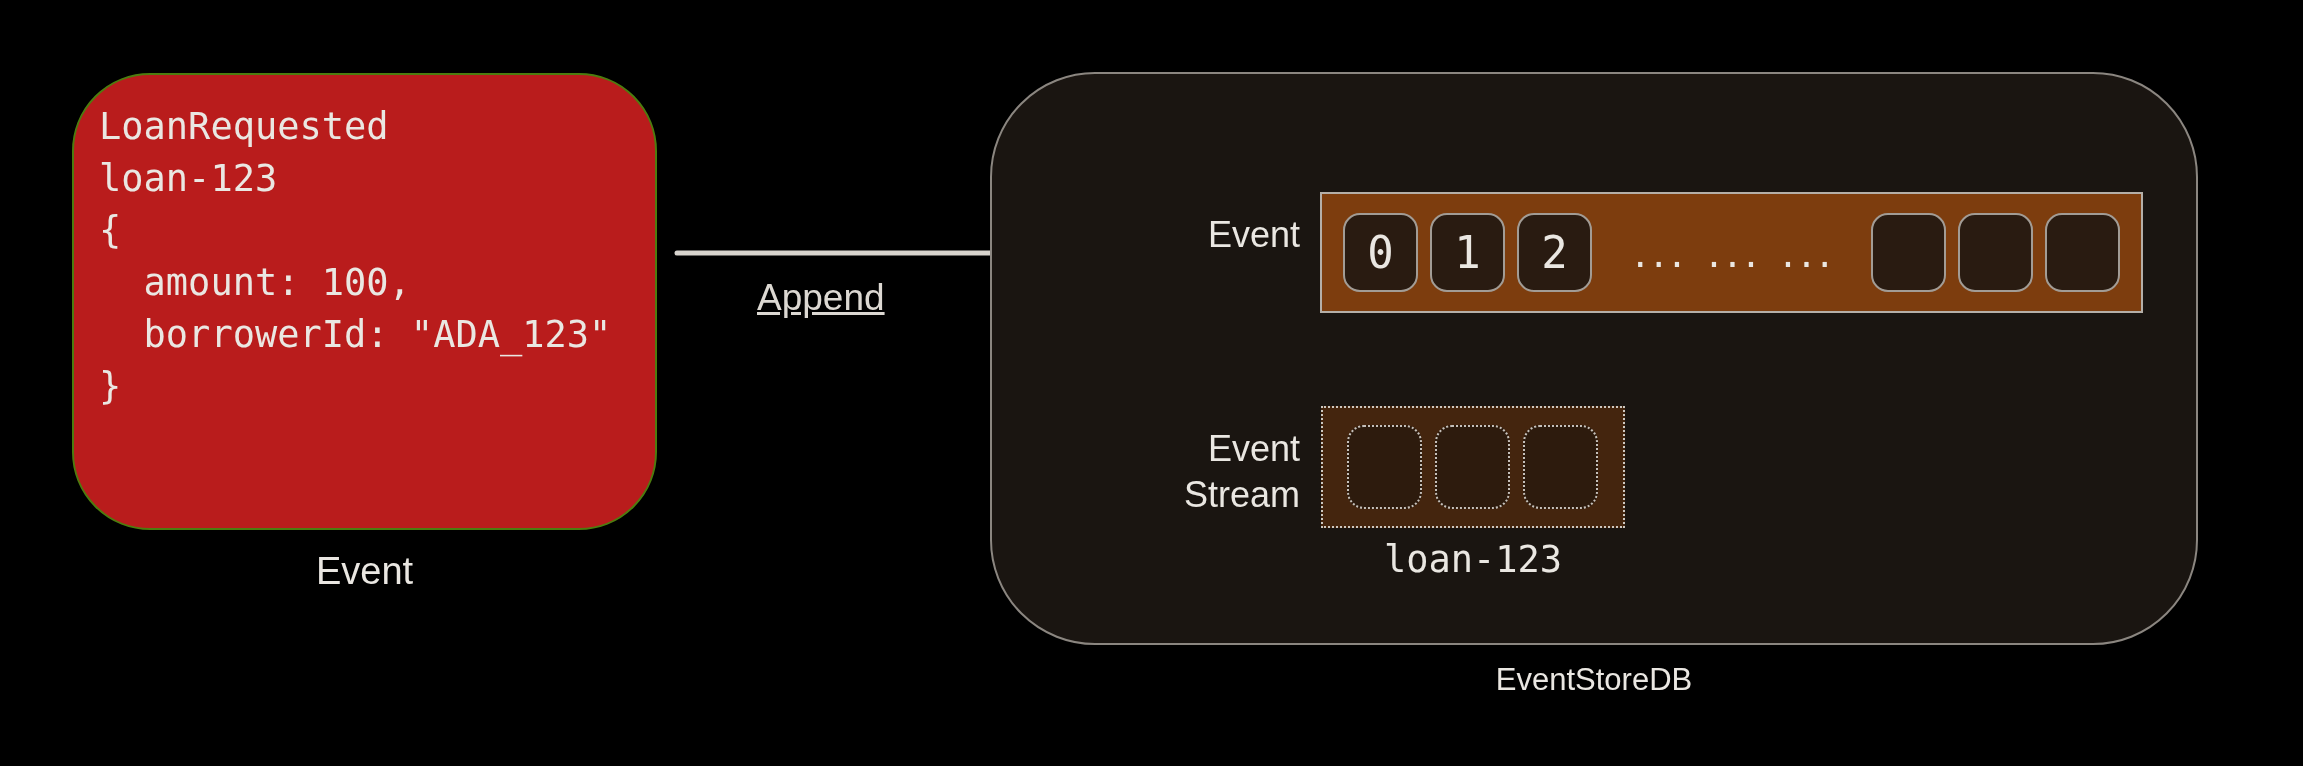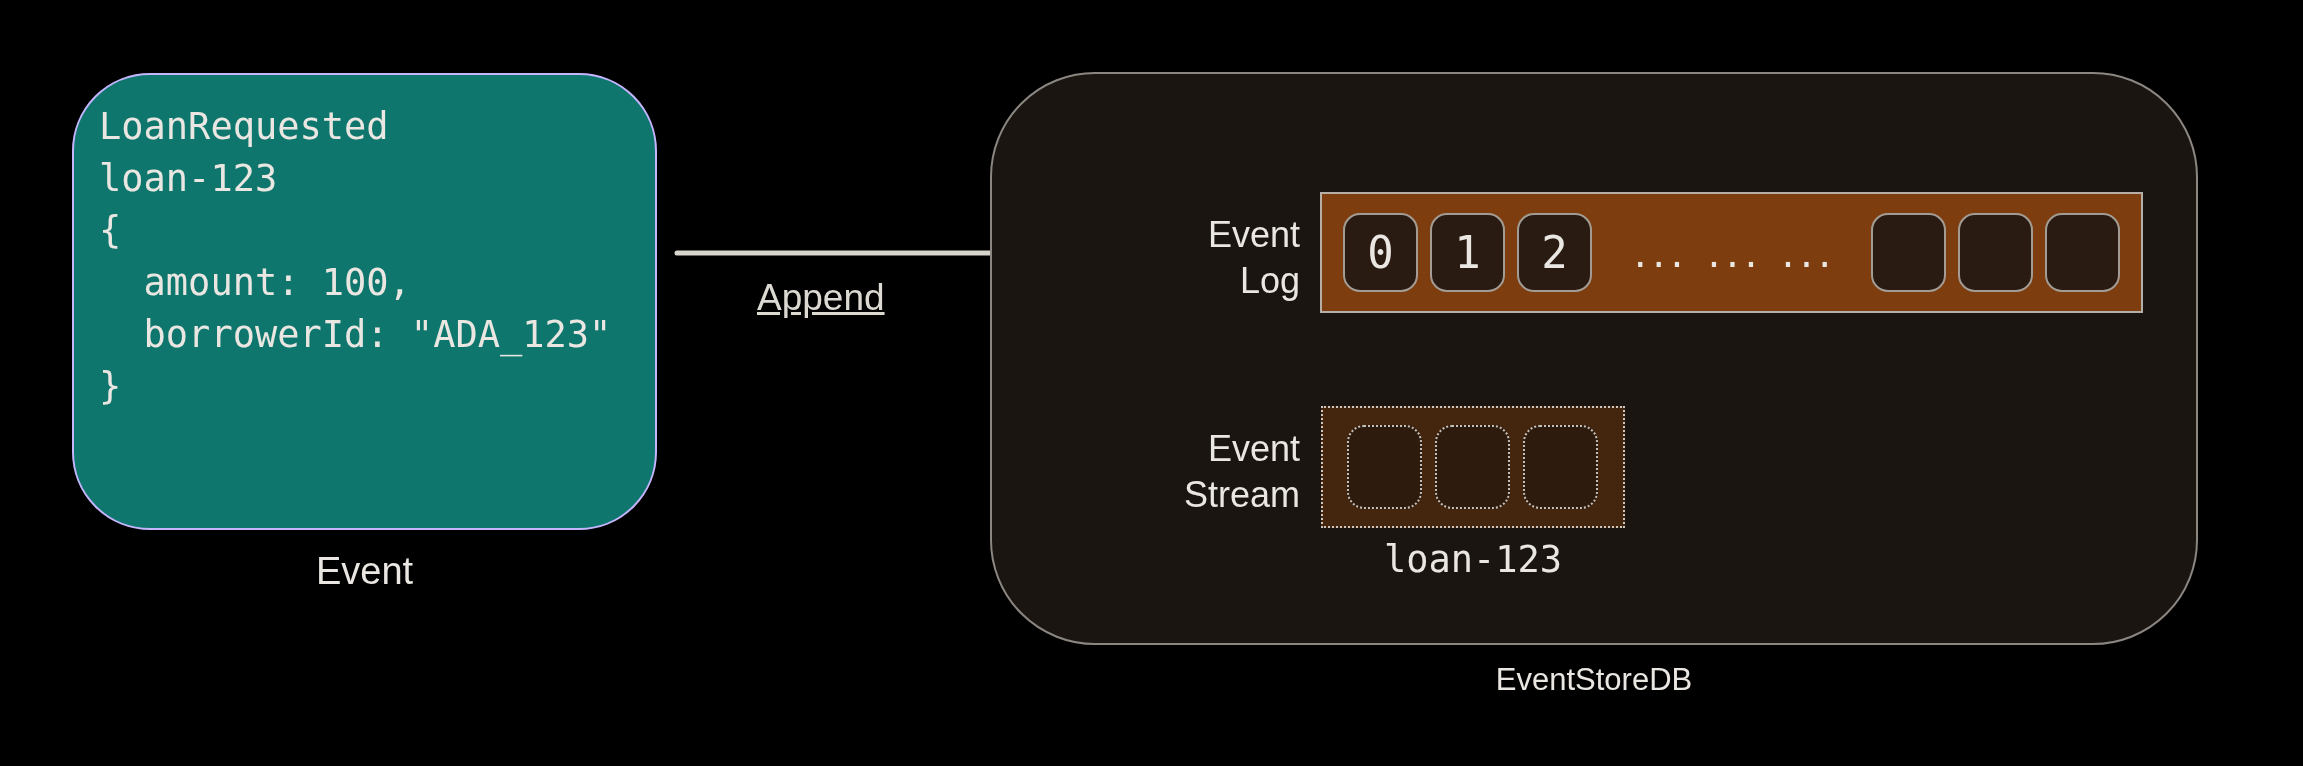--- a/index.html
+++ b/index.html
@@ -1,21 +1,21 @@
 <!DOCTYPE html>
 <html><head>
 <meta charset="utf-8">
 <style>
   html,body{margin:0;padding:0;background:#000;}
   .stage{position:relative;width:2303px;height:766px;background:#000;overflow:hidden;
          font-family:"Liberation Sans",sans-serif;}
 
   
   .event-card{position:absolute;left:72px;top:73px;width:585px;height:457px;
-    box-sizing:border-box;background:#0f766e;border:2px solid #c4b5fd;border-radius:78px;}
+    box-sizing:border-box;background:#b91c1c;border:2px solid #4d7c0f;border-radius:78px;}
   .event-code{position:absolute;left:25px;top:26px;
     font-family:"DejaVu Sans Mono",monospace;font-size:37px;line-height:52px;color:#eae7e2;}
   .code-line{white-space:pre;}
   .event-caption{position:absolute;left:72px;top:550px;width:585px;text-align:center;
     font-size:38px;color:#eae7e2;}
 
   
   .arrows{position:absolute;left:0;top:0;width:2303px;height:766px;pointer-events:none;}
   .append-label{position:absolute;left:757px;top:277px;font-size:37px;color:#dcd8d2;text-decoration:underline;}
 
@@ -78,21 +78,20 @@
       <polygon points="1155,467 1114,446 1123,467 1114,488"></polygon>
     </g>
   </svg>
   <div class="append-label">Append</div>
 
   <div class="esdb"></div>
   <div class="esdb-caption">EventStoreDB</div>
 
   <div class="row-label log">
     <div>Event</div>
-    <div>Log</div>
   </div>
   <div class="log-bar">
     <div class="cell">0</div>
     <div class="cell">1</div>
     <div class="cell">2</div>
     <div class="log-dots">... ... ...</div>
     <div style="display:contents;">
       <div class="cell"></div>
     <div class="cell"></div><div class="cell"></div></div>
   </div>

